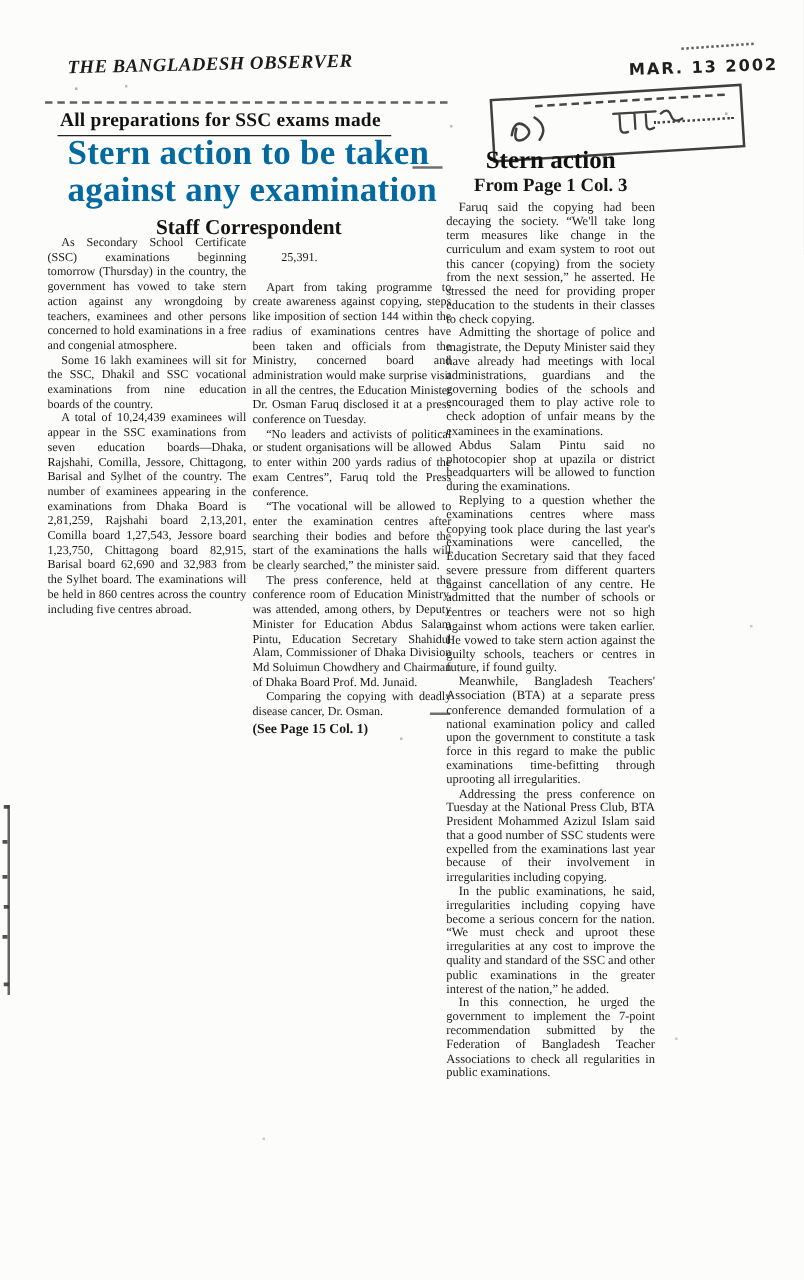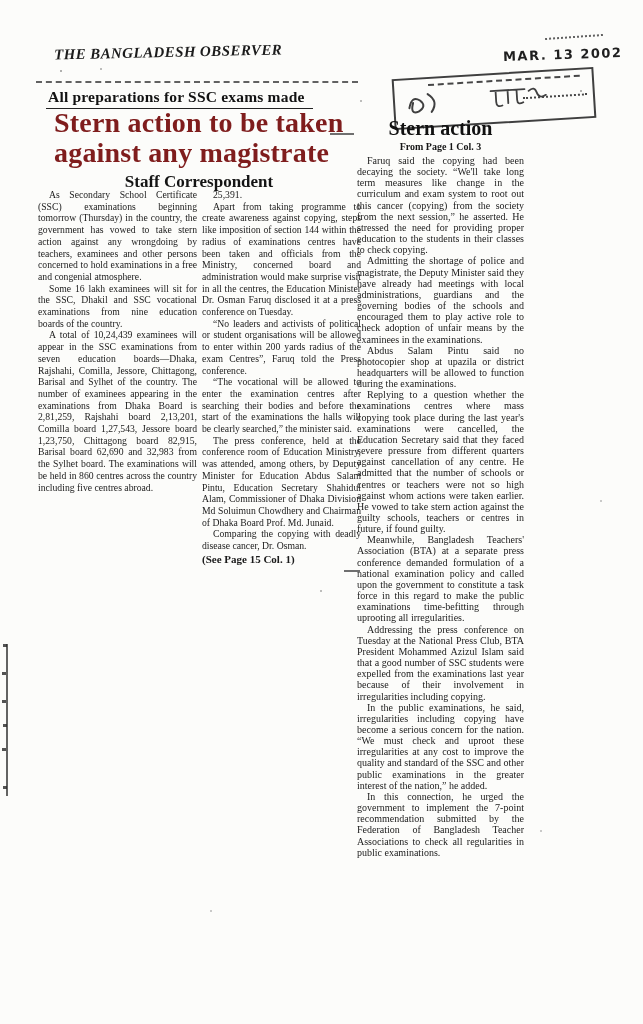--- a/index.html
+++ b/index.html
@@ -36,42 +36,42 @@
   .stamp-box {
     position:absolute; left:393px; top:73px; width:198px; height:47px;
     border:2.5px solid #2b2b2b; transform:rotate(-3.5deg); opacity:.9;
   }
   .stamp-dash-a { position:absolute; left:34px; top:5px; width:152px; border-top:2px dashed #333; }
   .stamp-dash-b { position:absolute; right:6px; top:24px; width:64px; border-top:2px dotted #333; }
   .stamp-scribble { position:absolute; left:0; top:0; }
   
   .hl {
     position:absolute; left:54px; font-weight:700; font-size:28px;
-    letter-spacing:0.2px; color:#7f1d1d; white-space:nowrap;
+    letter-spacing:0.2px; color:#0369a1; white-space:nowrap;
   }
   .hl1 { top:107px; }
   .hl2 { top:137px; }
   .byline {
     position:absolute; left:38px; top:172px; width:322px; text-align:center;
     font-weight:700; font-size:17px; color:#141414;
   }
   
   .col {
     position:absolute; top:189px; width:159px; text-align:justify;
     font-size:9.7px; line-height:11.7px; color:#1a1a1a;
   }
   .col1 { left:38px; }
   .col2 { left:202px; }
   .para { margin:0; text-indent:11px; }
-  .lead  { margin:0; text-indent:11px; }
+  .lead  { margin:12px; text-indent:11px; }
   .jump  { margin:2px 0 0; text-indent:0; text-align:left; font-weight:700; font-size:11px; }
   
   .cont { position:absolute; left:357px; top:117px; width:167px; }
   .cont-head { text-align:center; font-size:20px; font-weight:600; color:#111; }
-  .cont-from { text-align:center; font-weight:700; font-size:10px; margin-top:1px; }
+  .cont-from { text-align:center; font-weight:700; font-size:15px; margin-top:1px; }
   .cont-body { margin-top:3px; text-align:justify; font-size:10px; line-height:11.15px; color:#1a1a1a; }
   .cont-body .para { text-indent:10px; }
   
   .dash-left-of-head { position:absolute; left:330px; top:133px; width:24px; border-top:2px solid #333; opacity:.7; }
   .mid-dash { position:absolute; left:344px; top:570px; width:16px; border-top:2px solid #333; opacity:.7; }
   .edge-line { position:absolute; left:6px; top:644px; width:2px; height:152px; background:#3c3c3c; opacity:.8; }
   .edge-tick {
     position:absolute; left:2px; top:700px; width:4px; height:3px; background:#2a2a2a;
     box-shadow:1px -56px 0 #2a2a2a, 0 -28px 0 #2a2a2a, 1px 24px 0 #2a2a2a, 0 48px 0 #2a2a2a, 1px 86px 0 #2a2a2a;
     opacity:.8;
@@ -99,21 +99,21 @@
   <div class="stamp-box">
     <div class="stamp-dash-a"></div>
     <div class="stamp-dash-b"></div>
     <svg class="stamp-scribble" width="194" height="43" viewBox="0 0 194 43">
       <path d="M14,28 q3,-13 11,-7 q7,6 -2,11 q-9,3 -5,-9 M33,15 q11,8 3,18" fill="none" stroke="#2c2c2c" stroke-width="2" stroke-linecap="round"></path>
       <path d="M96,16 h34 M101,16 v11 q0,6 6,4 M113,16 v13 M122,16 v10 q0,6 6,3 M134,18 q6,-5 8,2 q2,7 9,3" fill="none" stroke="#2c2c2c" stroke-width="1.8" stroke-linecap="round"></path>
     </svg>
   </div>
 
   <div class="hl hl1">Stern action to be taken</div>
-  <div class="hl hl2">against any magistrate</div>
+  <div class="hl hl2">against any examination</div>
   <div class="byline">Staff Correspondent</div>
 
   <div class="col col1">
       <p class="para">As Secondary School Certificate (SSC) examinations beginning tomorrow (Thursday) in the country, the government has vowed to take stern action against any wrongdoing by teachers, examinees and other persons concerned to hold examinations in a free and congenial atmosphere.</p>
       <p class="para">Some 16 lakh examinees will sit for the SSC, Dhakil and SSC vocational examinations from nine education boards of the country.</p>
       <p class="para">A total of 10,24,439 examinees will appear in the SSC examinations from seven education boards—Dhaka, Rajshahi, Comilla, Jessore, Chittagong, Barisal and Sylhet of the country. The number of examinees appearing in the examinations from Dhaka Board is 2,81,259, Rajshahi board 2,13,201, Comilla board 1,27,543, Jessore board 1,23,750, Chittagong board 82,915, Barisal board 62,690 and 32,983 from the Sylhet board. The examinations will be held in 860 centres across the country including five centres abroad.</p>
     </div>
 
   <div class="col col2">
     <p class="lead">25,391.</p>

